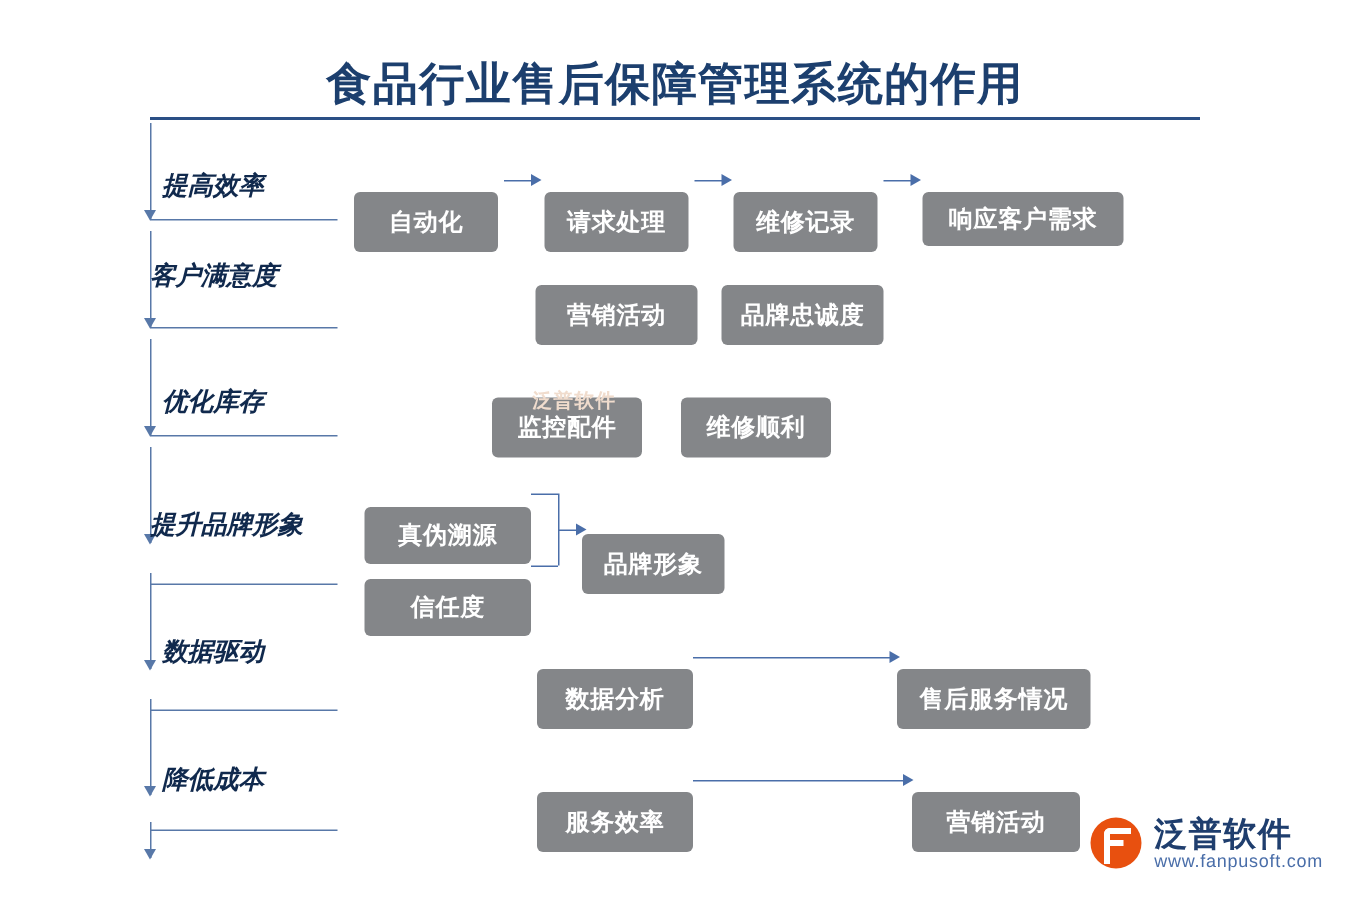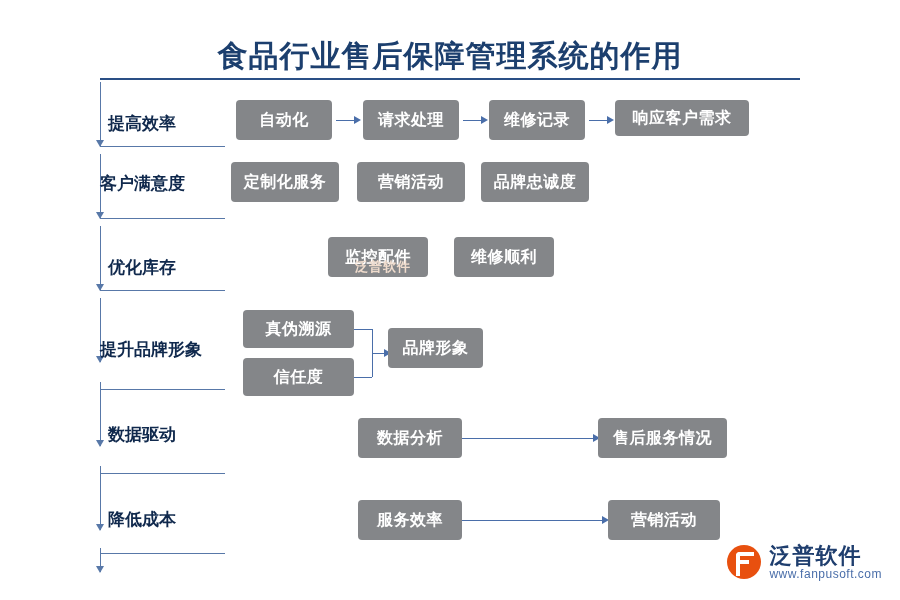--- a/index.html
+++ b/index.html
@@ -52,20 +52,21 @@
     width: 125px;
     height: 1px;
     background: #5878a8;
   }
   .row-label {
     position: absolute;
     font-size: 17px;
     font-weight: bold;
     color: #10294d;
     white-space: nowrap;
+    font-style: italic;
   }
   .arrow-down {
     position: absolute;
     width: 0;
     height: 0;
     border-left: 4px solid transparent;
     border-right: 4px solid transparent;
     border-top: 7px solid #5878a8;
   }
   
@@ -75,20 +76,21 @@
     color: #ffffff;
     font-size: 16px;
     font-weight: bold;
     border-radius: 4px;
     display: flex;
     align-items: center;
     justify-content: center;
     text-align: center;
     box-sizing: border-box;
     letter-spacing: 0.5px;
+    margin-top: 28px;
   }
   
   .conn {
     position: absolute;
     height: 1px;
     background: #4a6ea9;
   }
   .conn-head {
     position: absolute;
     width: 0;
@@ -211,21 +213,20 @@
   <div class="node" style="left:363px;top:100px;width:96px;height:40px;">请求处理</div>
   <div class="conn" style="left:463px;top:120px;width:20px;"></div>
   <div class="conn-head" style="left:481px;top:116px;"></div>
 
   <div class="node" style="left:489px;top:100px;width:96px;height:40px;">维修记录</div>
   <div class="conn" style="left:589px;top:120px;width:20px;"></div>
   <div class="conn-head" style="left:607px;top:116px;"></div>
 
   <div class="node" style="left:615px;top:100px;width:134px;height:36px;">响应客户需求</div>
 
-  <div class="node" style="left:231px;top:162px;width:108px;height:40px;">定制化服务</div>
   <div class="node" style="left:481px;top:162px;width:108px;height:40px;">品牌忠诚度</div>
   <div class="node" style="left:357px;top:162px;width:108px;height:40px;">营销活动</div>
 
   <div class="node" style="left:328px;top:237px;width:100px;height:40px;">监控配件</div>
   <div class="node" style="left:454px;top:237px;width:100px;height:40px;">维修顺利</div>
   <div class="wm-faint">泛普软件</div>
 
   <div class="node" style="left:243px;top:310px;width:111px;height:38px;">真伪溯源</div>
   <div class="node" style="left:243px;top:358px;width:111px;height:38px;">信任度</div>
 

